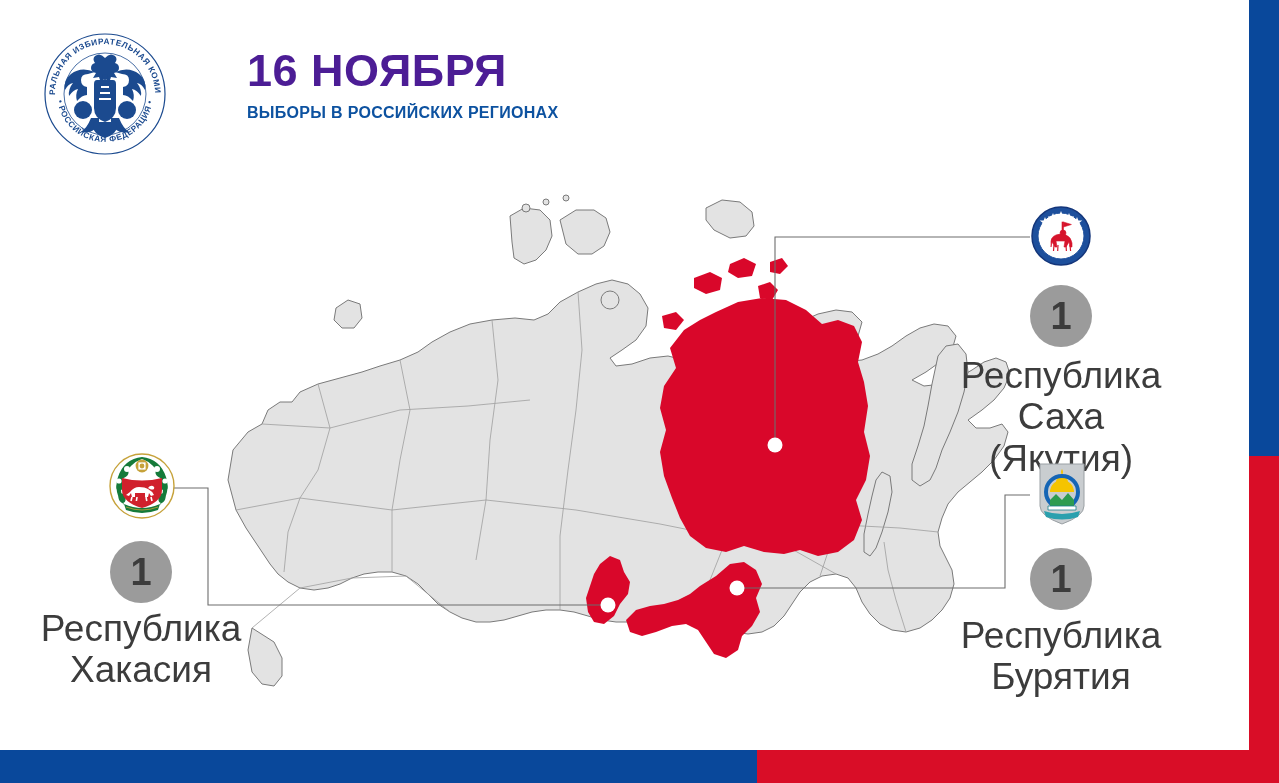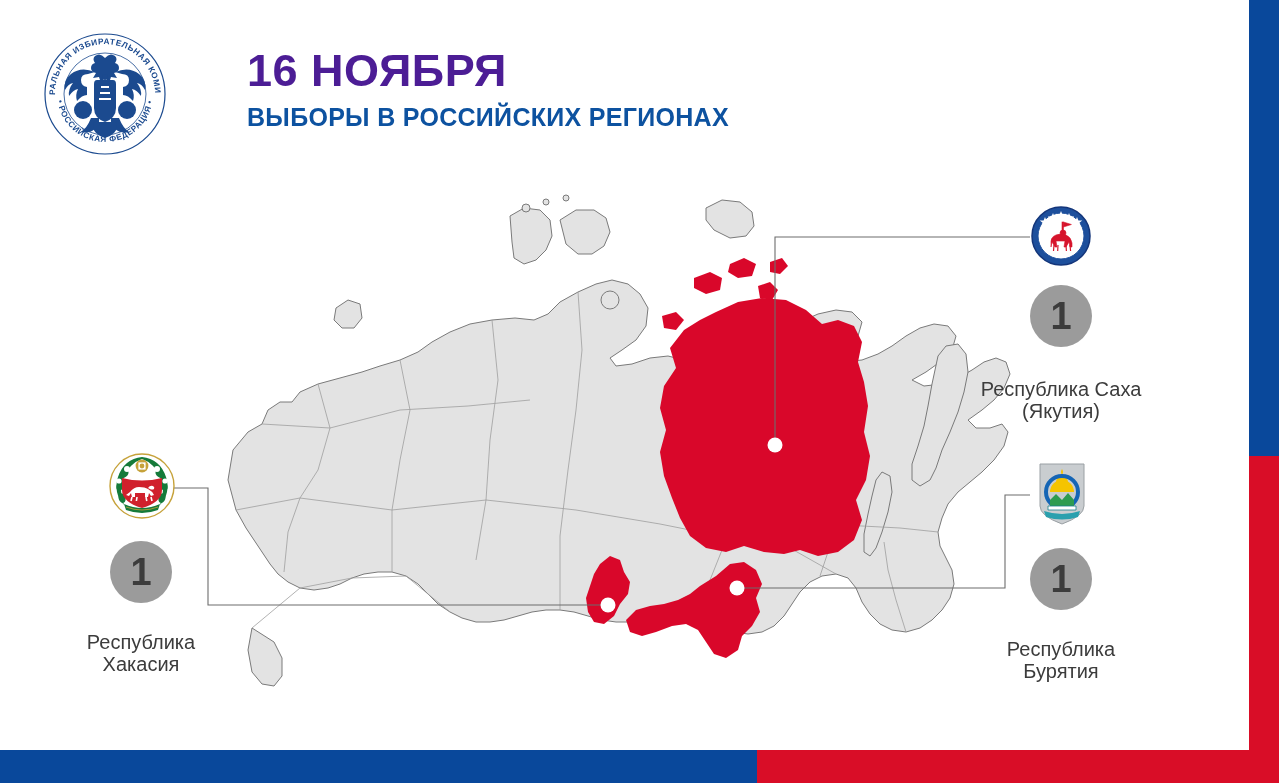--- a/index.html
+++ b/index.html
@@ -58,21 +58,21 @@
   .title-main {
     font-size: 45px;
     font-weight: bold;
     color: #4c1d95;
     letter-spacing: 0.5px;
     line-height: 1.0;
     margin: 0;
     font-family: "Liberation Sans", sans-serif;
   }
   .title-sub {
-    font-size: 25px;
+    font-size: 16px;
     font-weight: bold;
     color: #0d52a0;
     letter-spacing: 0.3px;
     line-height: 1.0;
     margin: 12px 0 0 0;
     font-family: "Liberation Sans", sans-serif;
   }
 
   
   .map-wrap {
@@ -97,27 +97,26 @@
     font-size: 38px;
     font-weight: bold;
     display: flex;
     align-items: center;
     justify-content: center;
     line-height: 1;
     font-family: "Liberation Sans", sans-serif;
   }
   .region-label {
     position: absolute;
-    font-size: 20px;
+    font-size: 37px;
     color: #3c3c3c;
     line-height: 1.12;
     text-align: center;
     white-space: pre-line;
     font-family: "Liberation Sans", sans-serif;
-    margin-top: 23px;
   }
 </style>
 </head>
 <body>
 
 <div id="canvas">
 
   <div class="bar-right-blue"></div>
   <div class="bar-right-red"></div>
   <div class="bar-bottom-blue"></div>

